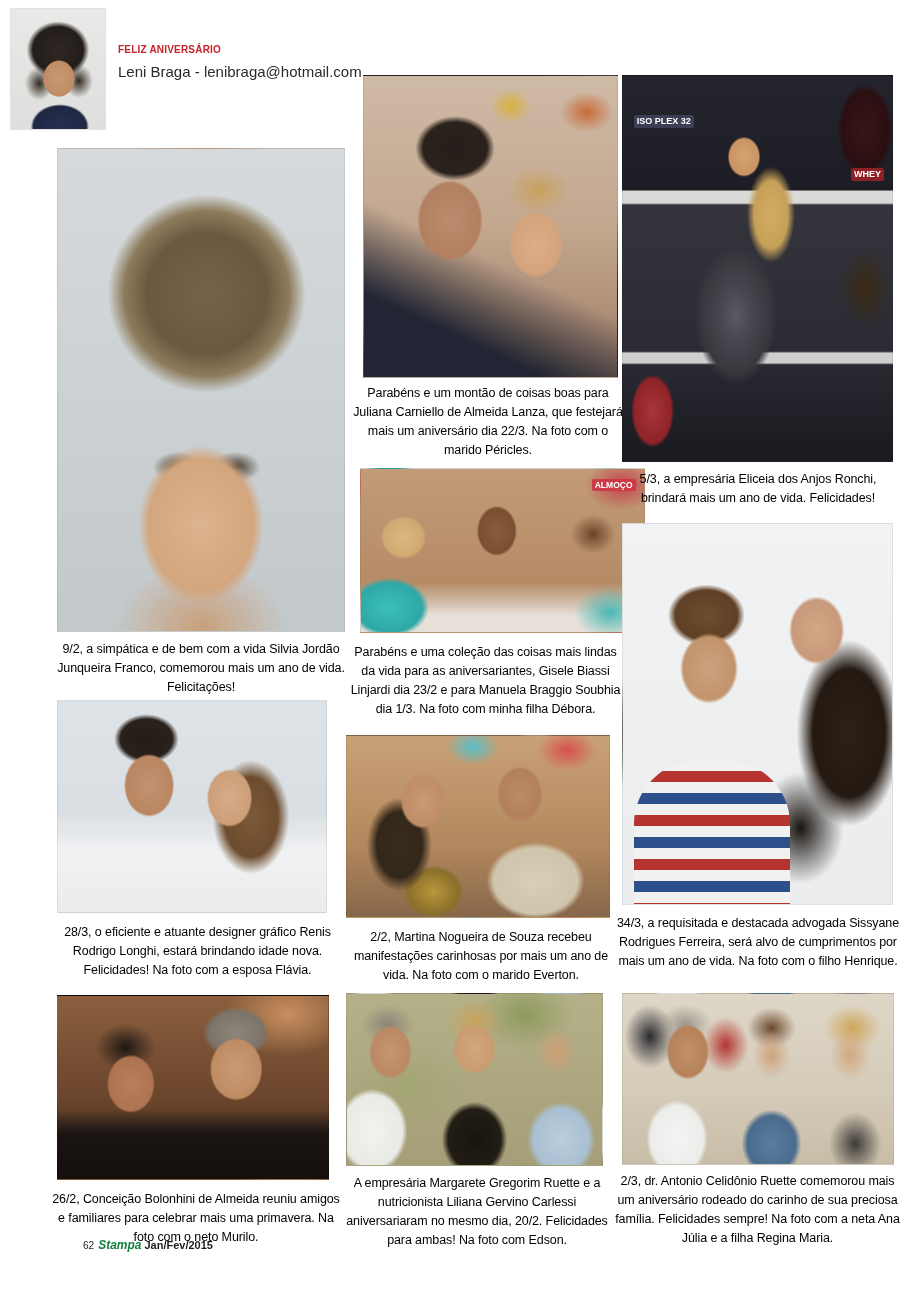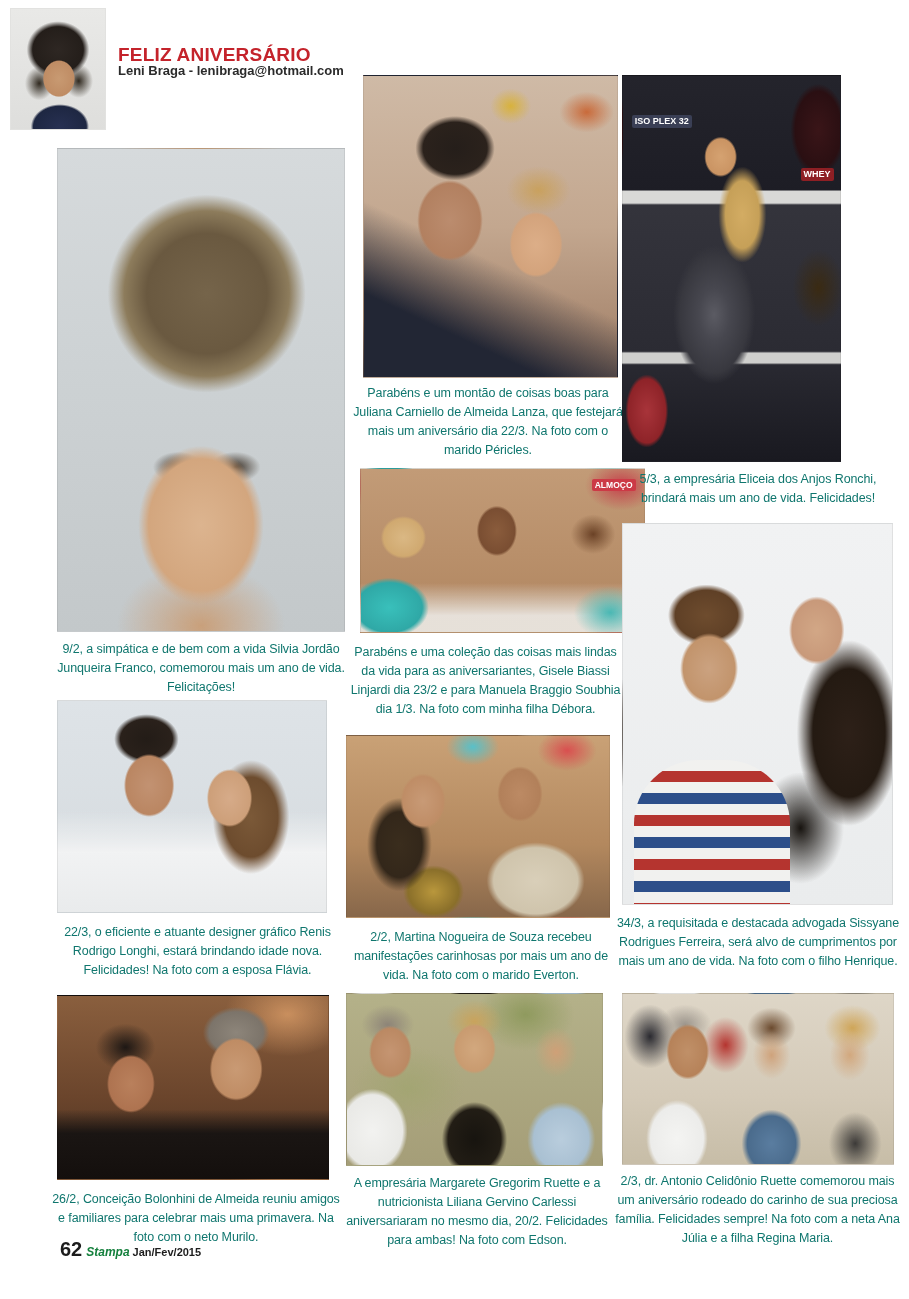--- a/index.html
+++ b/index.html
@@ -17,30 +17,30 @@
     background:
       radial-gradient(26px 30px at 51% 58%, #c89a72 0%, #bf8c64 58%, rgba(0,0,0,0) 62%),
       radial-gradient(46px 42px at 50% 34%, #2e2723 0%, #241e1a 55%, rgba(0,0,0,0) 68%),
       radial-gradient(22px 26px at 30% 62%, #30291f 0%, rgba(0,0,0,0) 65%),
       radial-gradient(22px 26px at 72% 60%, #30291f 0%, rgba(0,0,0,0) 65%),
       radial-gradient(44px 34px at 52% 98%, #273052 0%, #1e2742 60%, rgba(0,0,0,0) 66%),
       linear-gradient(180deg, #e9e9e7 0%, #dededc 100%);
     border:1px solid #e2e2e0;
   }
   .col-title {
-    left:118px; top:44px; font-size:19px; font-weight:bold;
+    left:118px; top:44px; font-size:10px; font-weight:bold;
     letter-spacing:.2px; color:#c4232b;
   }
-  .col-byline { left:118px; top:63px; font-size:13px; color:#2b2b2b;font-weight:bold; }
+  .col-byline { left:118px; top:63px; font-size:15px; color:#2b2b2b; }
 
   
   .photo { position:absolute; border:1px solid rgba(0,0,0,.07); overflow:hidden; }
   .caption {
     position:absolute; text-align:center; font-size:12.5px; line-height:19px;
-    letter-spacing:-0.1px; color:#0f766e;
+    letter-spacing:-0.1px; color:#000000;
   }
   .photo-tag {
     position:absolute; font-weight:bold; color:#ffffff; line-height:1;
     padding:2px 3px; border-radius:2px; white-space:nowrap;
   }
 
   
   .ph-silvia { left:57px; top:148px; width:288px; height:484px;
     background:
       radial-gradient(95px 120px at 50% 78%, #dcb48f 0%, #d3a67e 55%, rgba(0,0,0,0) 66%),
@@ -113,21 +113,21 @@
       radial-gradient(34px 40px at 82% 34%, #cfa077 0%, rgba(0,0,0,0) 63%),
       radial-gradient(50px 60px at 10% 80%, #f2f2f0 0%, #e9e9e6 60%, rgba(0,0,0,0) 70%),
       radial-gradient(48px 55px at 50% 85%, #17140f 0%, #221d15 55%, rgba(0,0,0,0) 68%),
       radial-gradient(50px 55px at 84% 85%, #b9cddd 0%, #a9c0d2 55%, rgba(0,0,0,0) 68%),
       radial-gradient(70px 52px at 70% 12%, #8f9a5e 0%, rgba(0,0,0,0) 70%),
       radial-gradient(80px 60px at 24% 55%, #a3a573 0%, rgba(0,0,0,0) 70%),
       linear-gradient(180deg, #b4b189 0%, #a59e78 100%);
   }
 
   
-  .ph-gym { left:622px; top:75px; width:219px; height:387px;
+  .ph-gym { left:622px; top:75px; width:271px; height:387px;
     background:
       radial-gradient(34px 58px at 11% 87%, #a8343a 0%, #8e2328 55%, rgba(0,0,0,0) 63%),
       radial-gradient(26px 32px at 45% 21%, #d5a271 0%, #ca9463 56%, rgba(0,0,0,0) 63%),
       radial-gradient(40px 80px at 55% 36%, #d3ac63 0%, #c6a058 42%, rgba(0,0,0,0) 60%),
       radial-gradient(62px 105px at 42% 62%, #5b5b63 0%, #47474f 25%, #38383f 55%, rgba(0,0,0,0) 66%),
       linear-gradient(180deg, rgba(0,0,0,0) 29.5%, #d9d9d7 30%, #d9d9d7 33%, rgba(0,0,0,0) 33.5%),
       linear-gradient(180deg, rgba(0,0,0,0) 71.5%, #cfcfcd 72%, #cfcfcd 74.5%, rgba(0,0,0,0) 75%),
       radial-gradient(42px 70px at 90% 14%, #3a1518 0%, #2a0f12 55%, rgba(0,0,0,0) 66%),
       radial-gradient(40px 60px at 90% 55%, #3a2a12 0%, rgba(0,0,0,0) 64%),
       linear-gradient(180deg, #24242c 0%, #1d1d25 30%, #34343c 33%, #2b2b33 72%, #191920 100%);
@@ -162,41 +162,41 @@
       linear-gradient(180deg, #ded6c7 0%, #d4cab8 60%, #c7bda7 100%);
   }
 
   
   .tag-jar1 { left:4%; top:10%; background:#3a3f55; font-size:9px; }
   .tag-jar2 { right:3%; top:24%; background:#8e1f24; font-size:9px; }
   .tag-sign { right:3%; top:6%;  background:#cc3a46; font-size:8.5px; }
 
   
   .footer { left:60px; top:1238px; font-size:12px; color:#1c1c1c; }
-  .footer .pagenum { font-size:20px; font-weight:bold; margin-right:4px; }
+  .footer .pagenum { font-size:10px; font-weight:normal; margin-right:4px;margin-left:23px; }
   .footer .mag { color:#15803d; font-weight:bold; font-style:italic; margin-right:3px; }
   .footer .issue { font-weight:bold; font-size:11px; }
 </style>
 </head>
 <body>
 
 <header>
   <div class="abs columnist-photo"></div>
   <h1 class="abs col-title">FELIZ ANIVERSÁRIO</h1>
   <div class="abs col-byline">Leni Braga - lenibraga@hotmail.com</div>
 </header>
 
 <figure>
   <div class="photo ph-silvia"></div>
   <figcaption class="caption" style="left:57px; top:640px; width:288px;">9/2, a simpática e de bem com a vida Silvia Jordão Junqueira Franco, comemorou mais um ano de vida. Felicitações!</figcaption>
 </figure>
 
 <figure>
   <div class="photo ph-renis"></div>
-  <figcaption class="caption" style="left:45px; top:923px; width:305px;">22/3, o eficiente e atuante designer gráfico Renis Rodrigo Longhi, estará brindando idade nova. Felicidades! Na foto com a esposa Flávia.</figcaption>
+  <figcaption class="caption" style="left:45px; top:923px; width:305px;">28/3, o eficiente e atuante designer gráfico Renis Rodrigo Longhi, estará brindando idade nova. Felicidades! Na foto com a esposa Flávia.</figcaption>
 </figure>
 
 <figure>
   <div class="photo ph-conceicao"></div>
   <figcaption class="caption" style="left:50px; top:1190px; width:292px;">26/2, Conceição Bolonhini de Almeida reuniu amigos e familiares para celebrar mais uma primavera. Na foto com o neto Murilo.</figcaption>
 </figure>
 
 <figure>
   <div class="photo ph-juliana"></div>
   <figcaption class="caption" style="left:352px; top:384px; width:272px;">Parabéns e um montão de coisas boas para Juliana Carniello de Almeida Lanza, que festejará mais um aniversário dia 22/3. Na foto com o marido Péricles.</figcaption>

